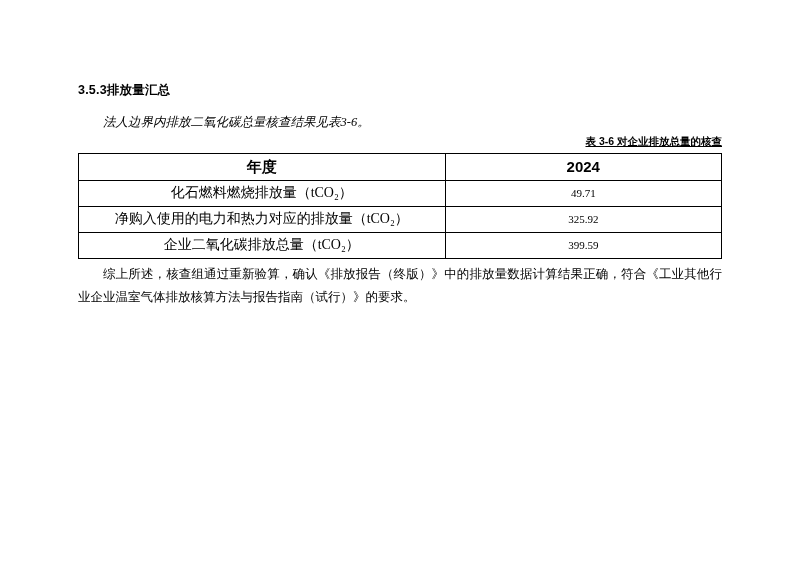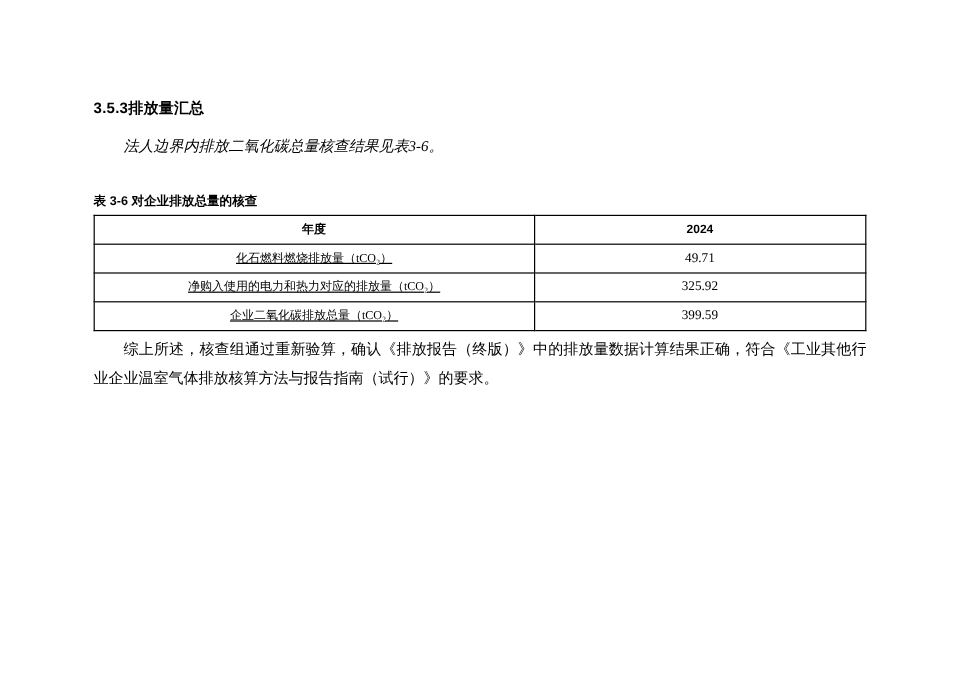--- a/index.html
+++ b/index.html
@@ -37,47 +37,47 @@
     text-align: justify;
   }
   .para-intro {
     margin-top: 12px;
     font-style: italic;
   }
   .table-caption {
     font-family: "Liberation Sans", sans-serif;
     font-weight: bold;
     font-size: 10.5px;
-    text-align: left;
-    margin-top: 26px;
+    text-align: right;
+    margin-top: 0;
     margin-bottom: 4px;
+    text-decoration: underline;
   }
   table.data-table {
     width: 100%;
     border-collapse: collapse;
     font-size: 11px;
     table-layout: fixed;
   }
   table.data-table th,
   table.data-table td {
     border: 1px solid #000000;
     text-align: center;
     padding: 3px 4px;
     line-height: 1.35;
     height: 17px;
   }
   table.data-table th {
     font-weight: bold;
     font-family: "Liberation Sans", sans-serif;
-    font-size: 10px;
+    font-size: 15px;
     margin-left: 12px;
   }
   table.data-table td.label-cell {
-    font-size: 10px;
-    text-decoration: underline;
+    font-size: 14px;
   }
   table.data-table td.value-cell {
     font-size: 11px;
   }
   .col-label { width: 57%; }
   .col-value { width: 43%; }
   .para-summary {
     margin-top: 4px;
   }
   .page-number {

